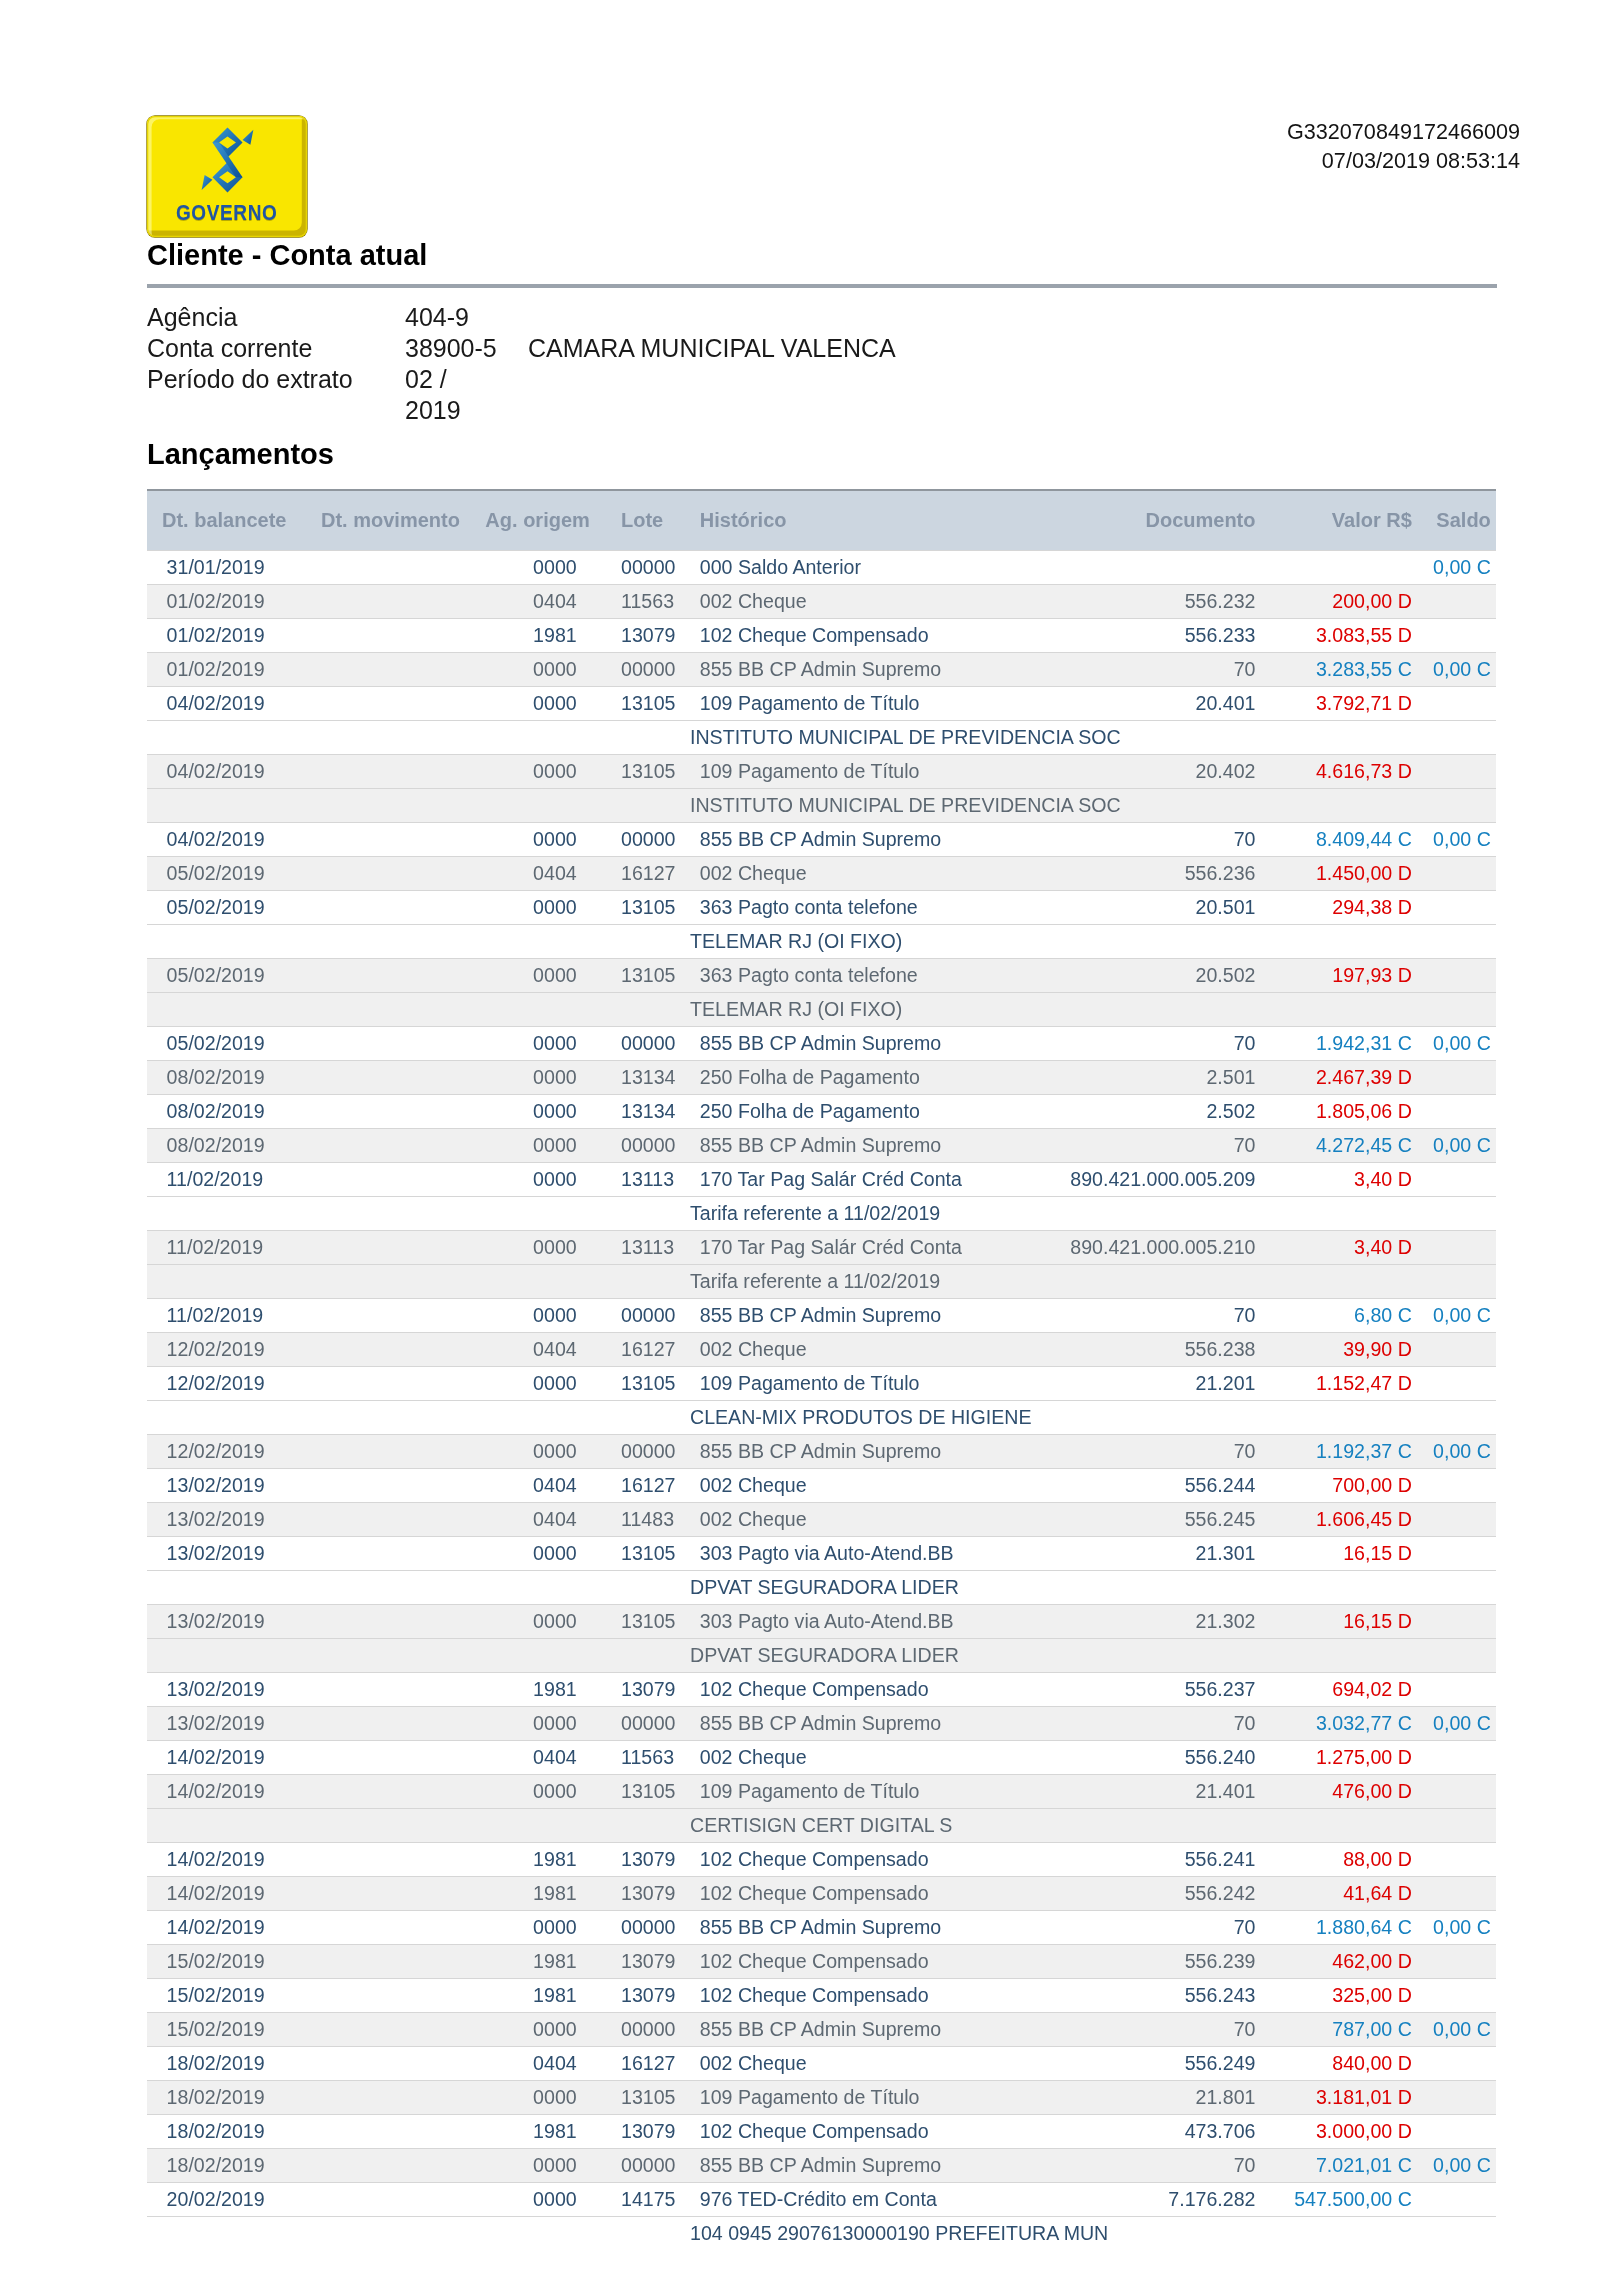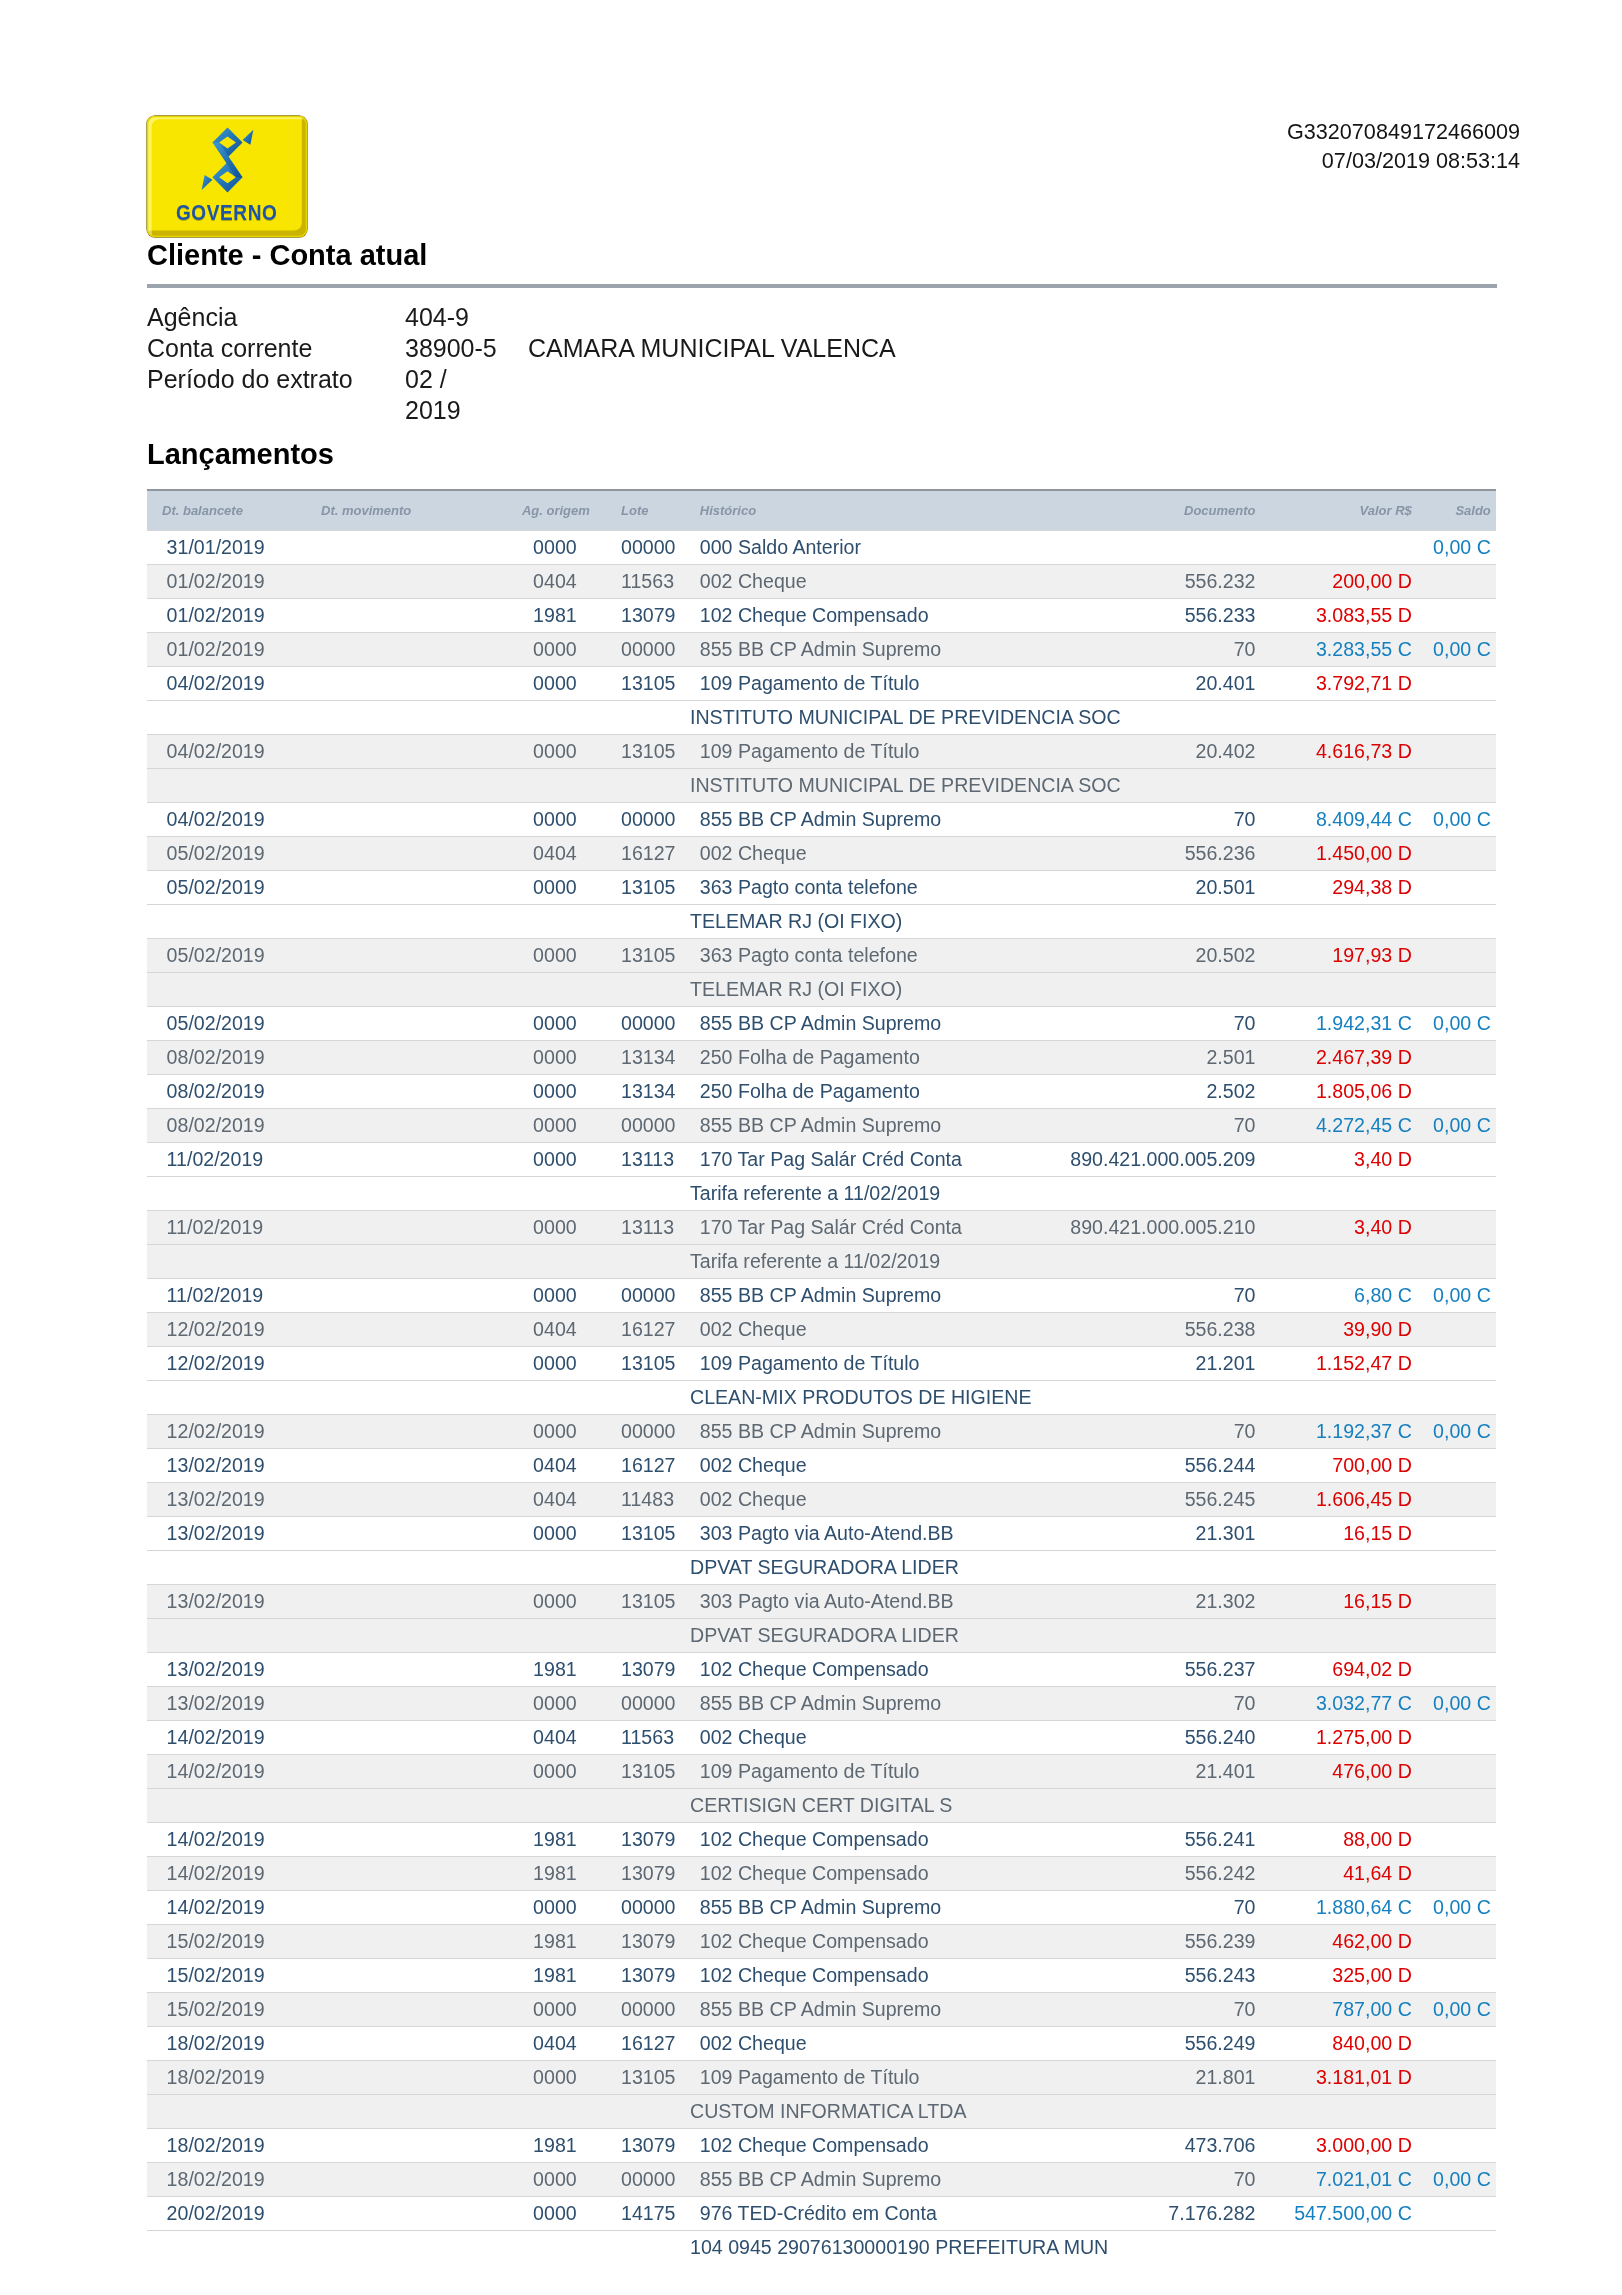--- a/index.html
+++ b/index.html
@@ -55,22 +55,22 @@
     margin-top:18.3px;
     width:1349px;
     border-collapse:collapse;
     table-layout:fixed;
     border-top:2.6px solid #8f969d;
     font-size:19.6px;
   }
   table.tx th{
     background:var(--header-bg,#ccd6e0);
     color:var(--header-text,#8795a7);
-    font-weight:bold;font-size:13px;
-    height:31px;padding:4px;text-align:left;white-space:nowrap;font-style:italic;
+    font-weight:bold;font-size:20px;
+    height:31px;padding:14px;text-align:left;white-space:nowrap;
   }
   table.tx td{
     height:33px;padding:0;white-space:nowrap;overflow:hidden;
     border-top:1.3px solid #d6d6d6;
   }
   tr.tx-row td, tr.tx-detail td{color:var(--row-text,#2e4e6e);}
   tr.alt td{background:var(--row-alt-bg,#f0f0f0);color:var(--row-alt-text,#5d6872);}
   
   .p-c1{padding-left:19.6px !important;}
   th.p-c1{padding-left:15px !important;}
@@ -557,24 +557,20 @@
         <tr class="tx-row alt">
           <td class="p-c1">18/02/2019</td>
           <td class="p-c2 empty-cell"></td>
           <td class="p-c3">0000</td>
           <td class="p-c4">13105</td>
           <td class="p-c5">109 Pagamento de Título</td>
           <td class="p-c6">21.801</td>
           <td class="p-c7 debit">3.181,01 D</td>
           <td class="p-c8 credit empty-cell"></td>
         </tr>
-        <tr class="tx-detail alt">
-          <td colspan="4"></td>
-          <td colspan="4" class="detail-text">CUSTOM INFORMATICA LTDA</td>
-        </tr>
         <tr class="tx-row">
           <td class="p-c1">18/02/2019</td>
           <td class="p-c2 empty-cell"></td>
           <td class="p-c3">1981</td>
           <td class="p-c4">13079</td>
           <td class="p-c5">102 Cheque Compensado</td>
           <td class="p-c6">473.706</td>
           <td class="p-c7 debit">3.000,00 D</td>
           <td class="p-c8 credit empty-cell"></td>
         </tr>

